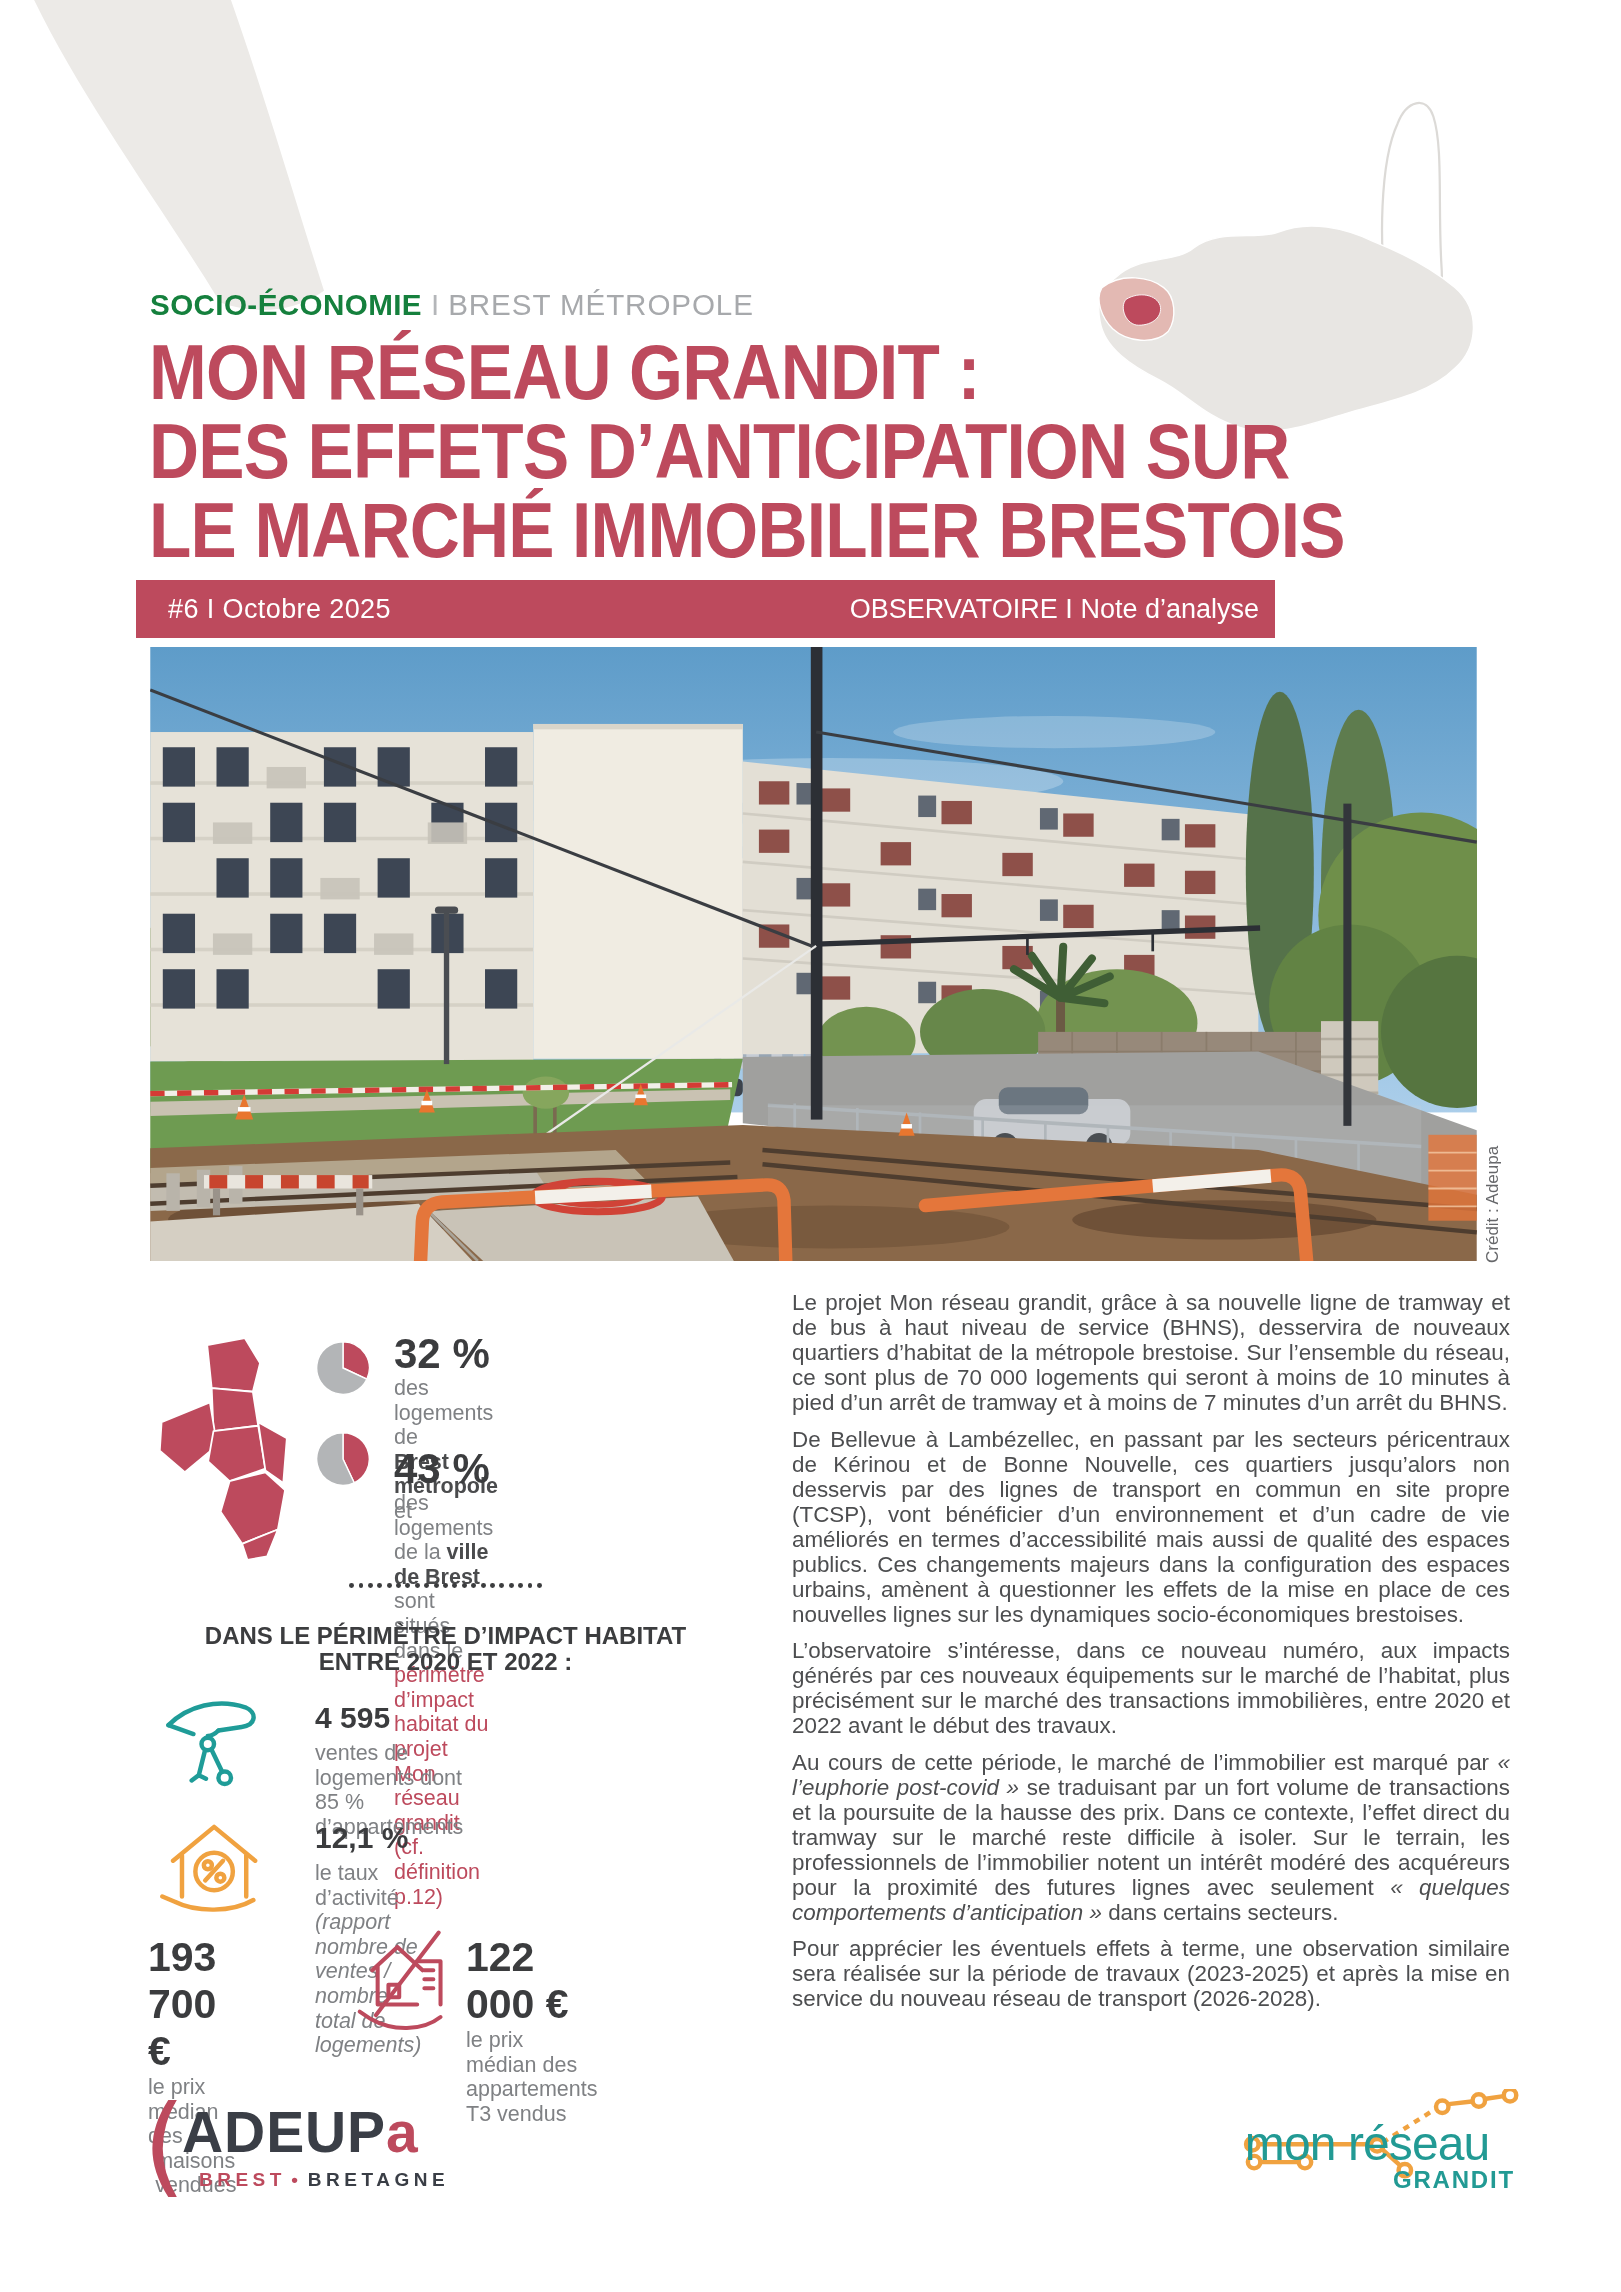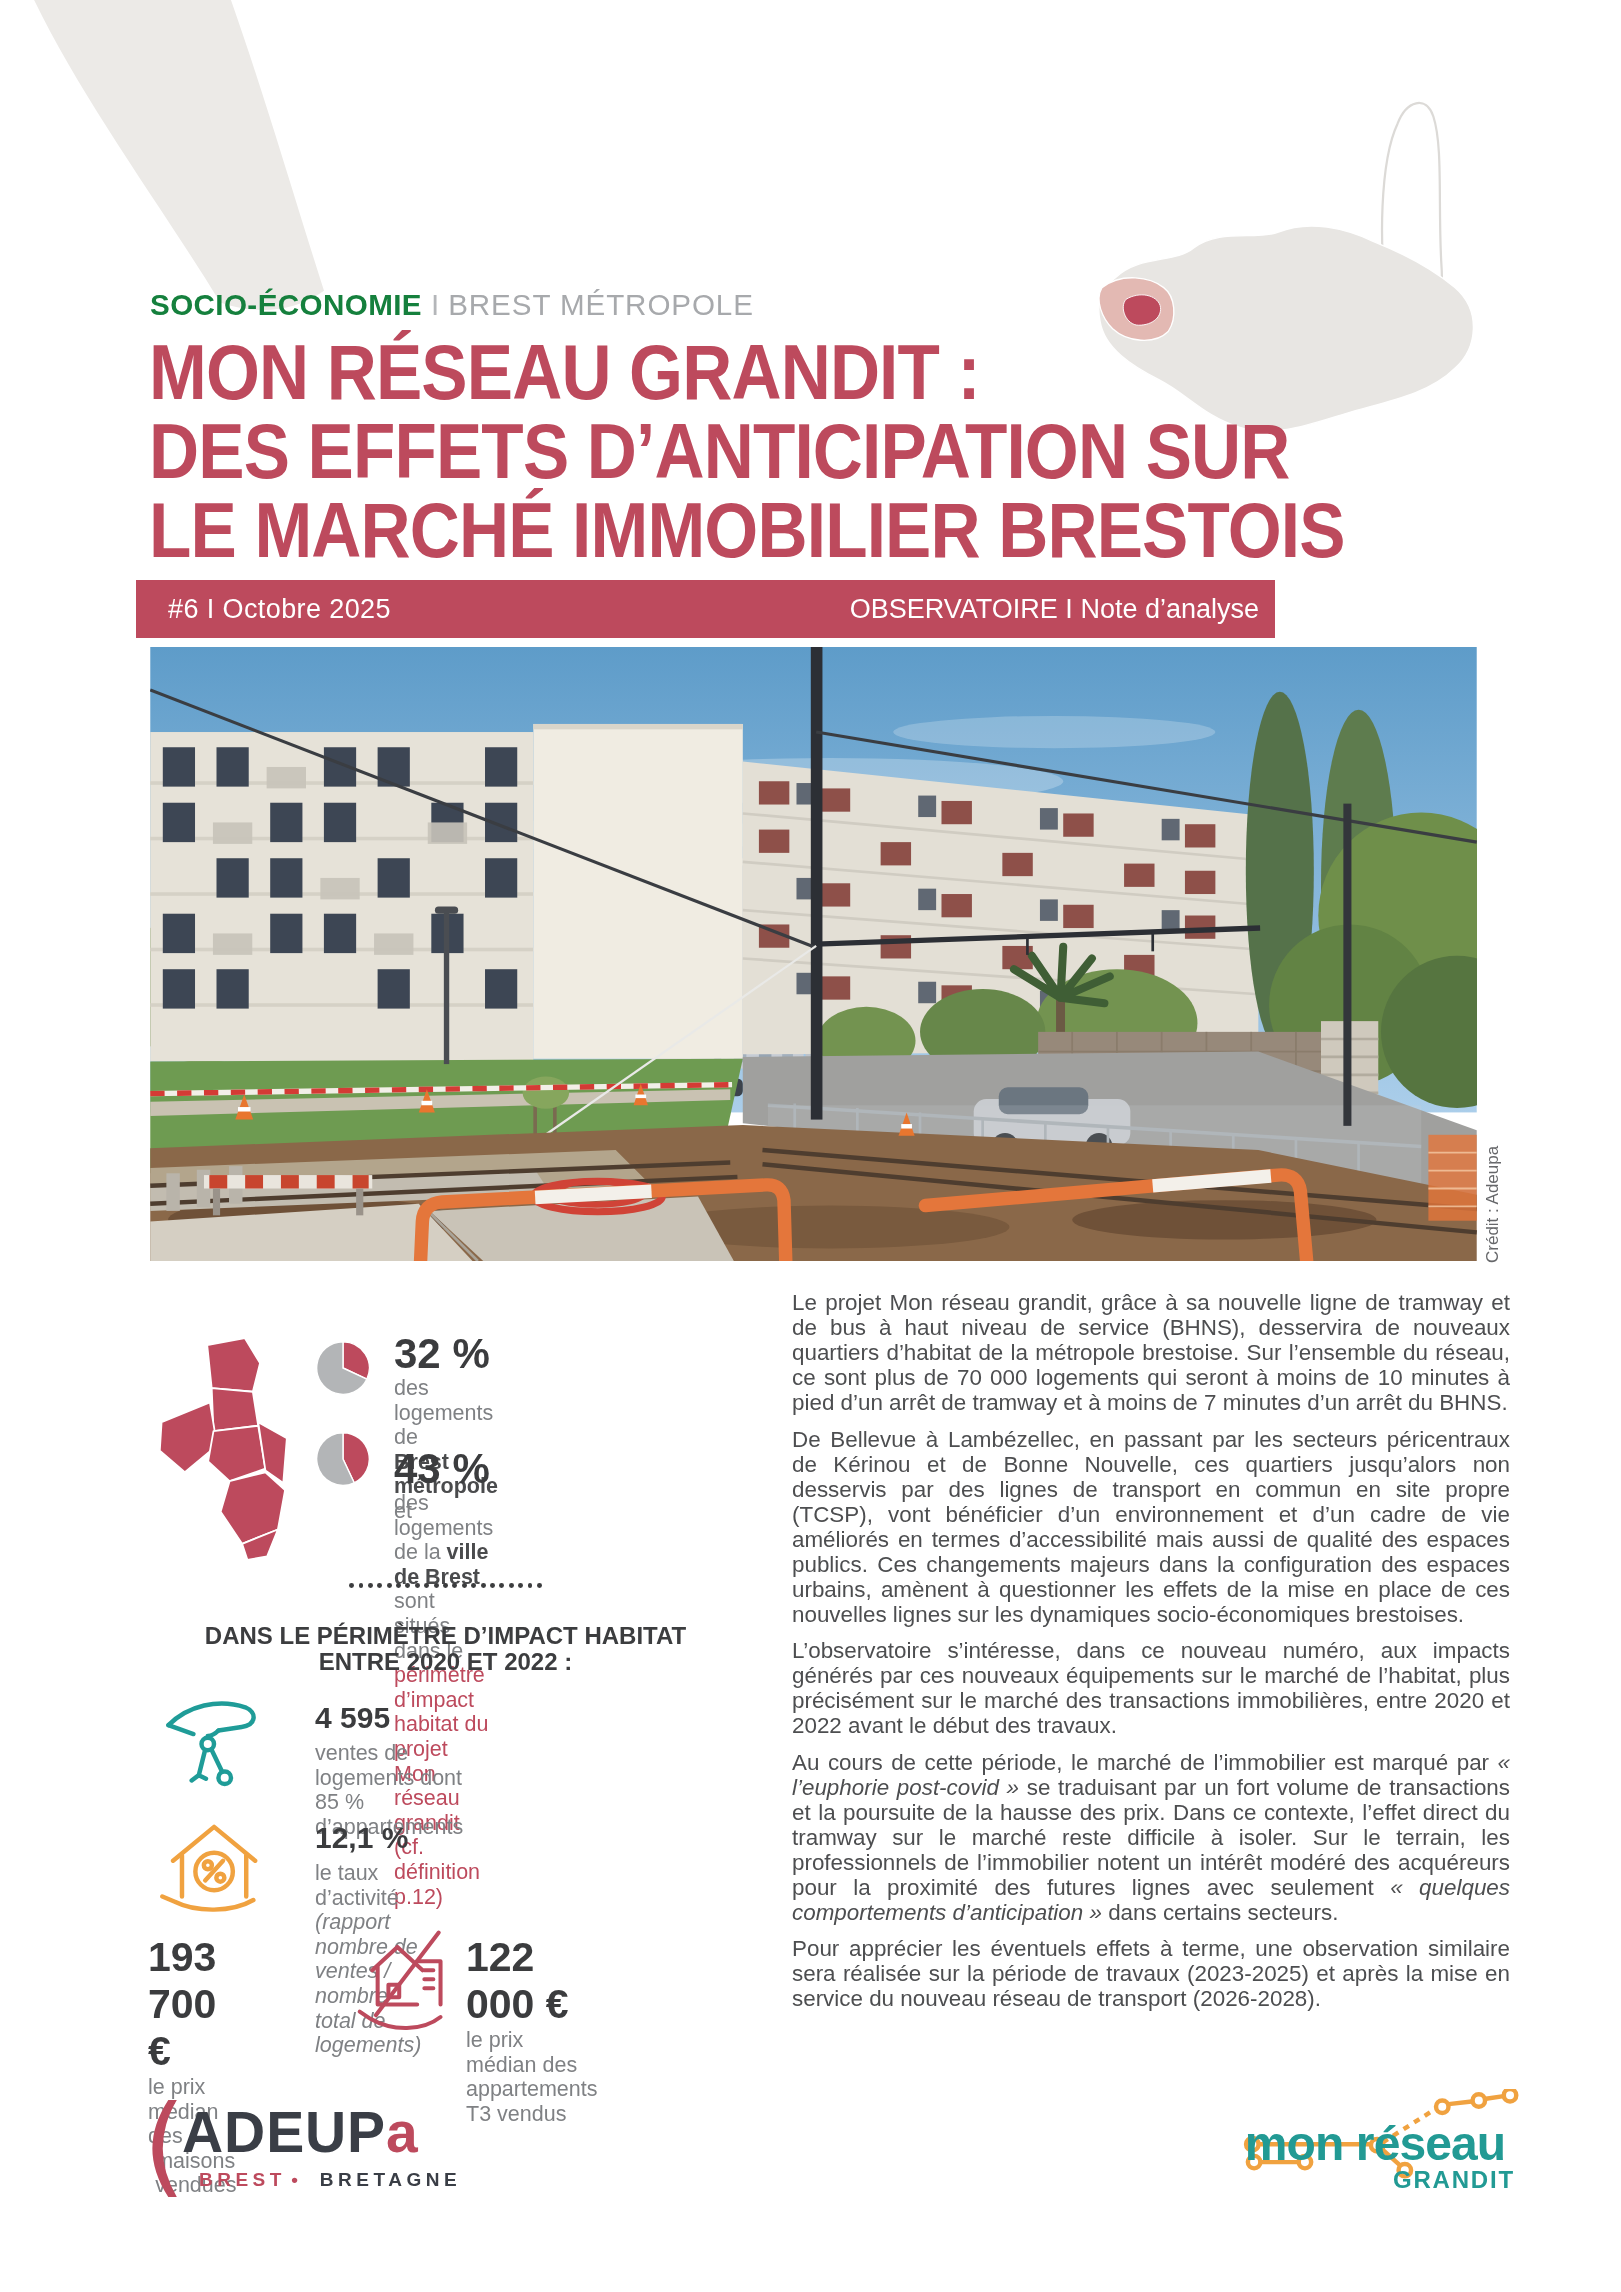--- a/index.html
+++ b/index.html
@@ -65,24 +65,24 @@
   
   .adeupa{position:absolute;left:143px;top:2094px;width:322px;height:107px;}
   .adeupa .paren{position:absolute;left:0;top:-12.5px;font-size:109px;color:#bd4a5d;
                  font-family:"DejaVu Sans",sans-serif;font-weight:400;}
   .adeupa .word{position:absolute;left:39px;top:5.4px;font-size:57px;font-weight:700;
                 color:#3a3e46;letter-spacing:0.9px;}
   .adeupa .word .a{color:#bd4a5d;}
   .adeupa .tag{position:absolute;left:56px;top:75px;font-size:19px;font-weight:700;letter-spacing:4.5px;}
   .adeupa .tag .b1{color:#bd4a5d;}
   .adeupa .tag .d{color:#bd4a5d;padding:0 5.4px;}
-  .adeupa .tag .b2{color:#3a3e46;margin-left:12px;}
+  .adeupa .tag .b2{color:#3a3e46;}
   .mrg{position:absolute;left:1243px;top:2089px;width:304px;height:116px;}
   .mrg .net{position:absolute;left:0;top:0;}
-  .mrg .l1{position:absolute;left:1.8px;top:27px;font-size:48px;font-weight:700;color:#229a94;
+  .mrg .l1{position:absolute;left:1.8px;top:27px;font-size:48px;font-weight:400;color:#229a94;
            letter-spacing:-0.9px;}
   .mrg .l2{position:absolute;left:150px;top:77px;font-size:24px;font-weight:700;color:#229a94;
            letter-spacing:1.8px;}
 </style>
 </head>
 <body>
 
 <div class="page">
 
   <svg class="deco" width="376" height="340" viewBox="0 0 420 380">

